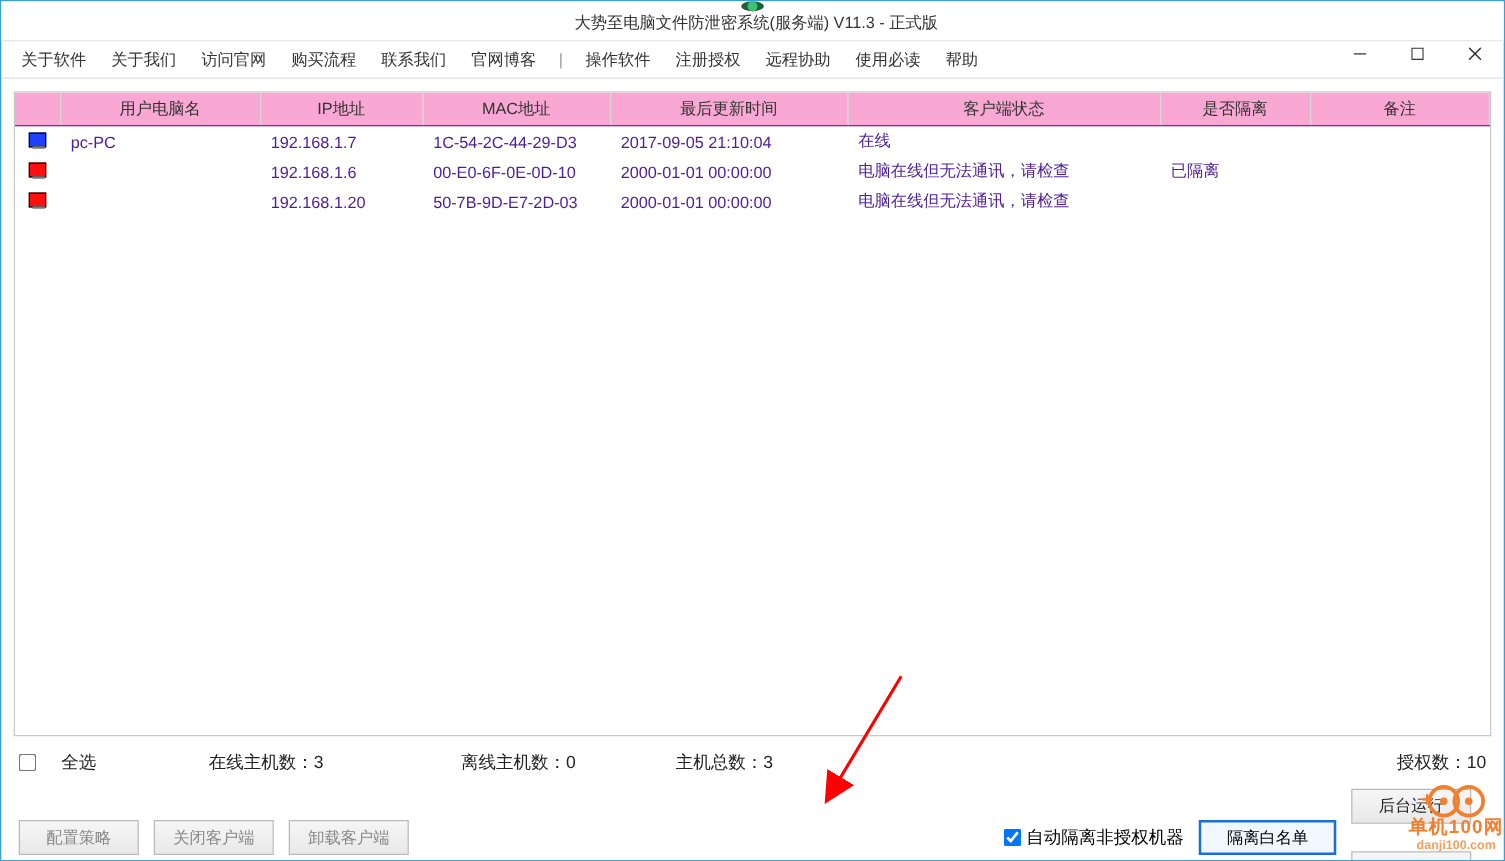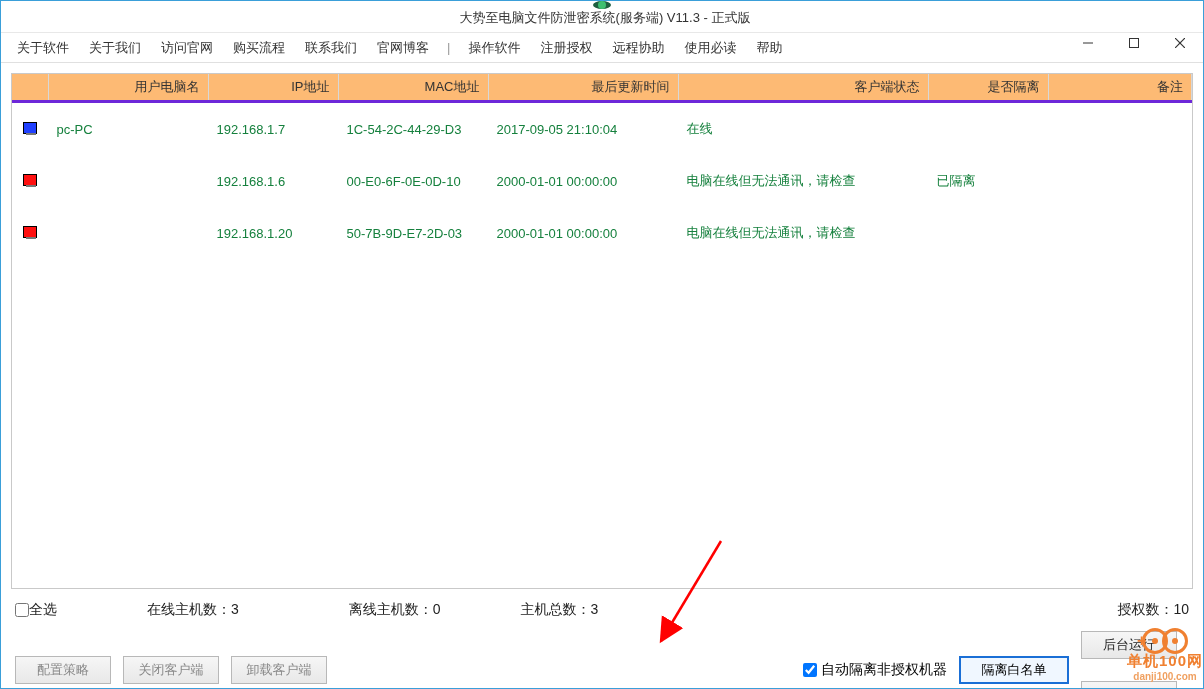--- a/index.html
+++ b/index.html
@@ -49,53 +49,53 @@
   .table-wrap {
     margin: 10px;
     border: 1px solid #c9c9c9;
     height: 516px;
     overflow: hidden;
     position: relative;
     background:#fff;
   }
   table { border-collapse: collapse; width: 100%; font-size:13px;}
   thead th {
-    text-align: right;
+    text-align: center;
     font-weight: normal;
     padding: 4px 8px;
     border-right: 1px solid #d8d8d8;
-    border-bottom: 3px solid #6d28d9;
-    background:#fdba74;
+    border-bottom: 1px solid #6d28d9;
+    background:#f9a8d4;
     height: 26px;
     color:#333;
   }
   tbody td {
-    padding: 17px 8px;
+    padding: 3px 8px;
     border-right: 1px solid transparent;
-    color:#15803d;
+    color:#4c1d95;
     height:22px;
     white-space: nowrap;
   }
   .status-ico {
     width:14px; height:12px; display:inline-block;
     border:1px solid #000;
     position:relative;
   }
   .status-ico::after{content:"";position:absolute;bottom:-2px;left:2px;width:10px;height:2px;background:#777;}
   .ico-blue{background:#2040ff;}
   .ico-red{background:#ff1010;}
   
   .statsbar{
     display:flex;
     align-items:center;
     padding: 2px 14px 6px 14px;
     font-size:14px;
     color:#222;
   }
-  .statsbar .chk-all{display:flex;align-items:center;gap:0;}
+  .statsbar .chk-all{display:flex;align-items:center;gap:20px;}
   .stat{margin-left:70px;}
   .stat:first-of-type{margin-left:90px;}
   .stat-right{margin-left:auto;}
   
   .btnrow{
     display:flex;
     align-items:center;
     padding: 6px 26px 10px 14px;
     gap:12px;
     position:relative;

